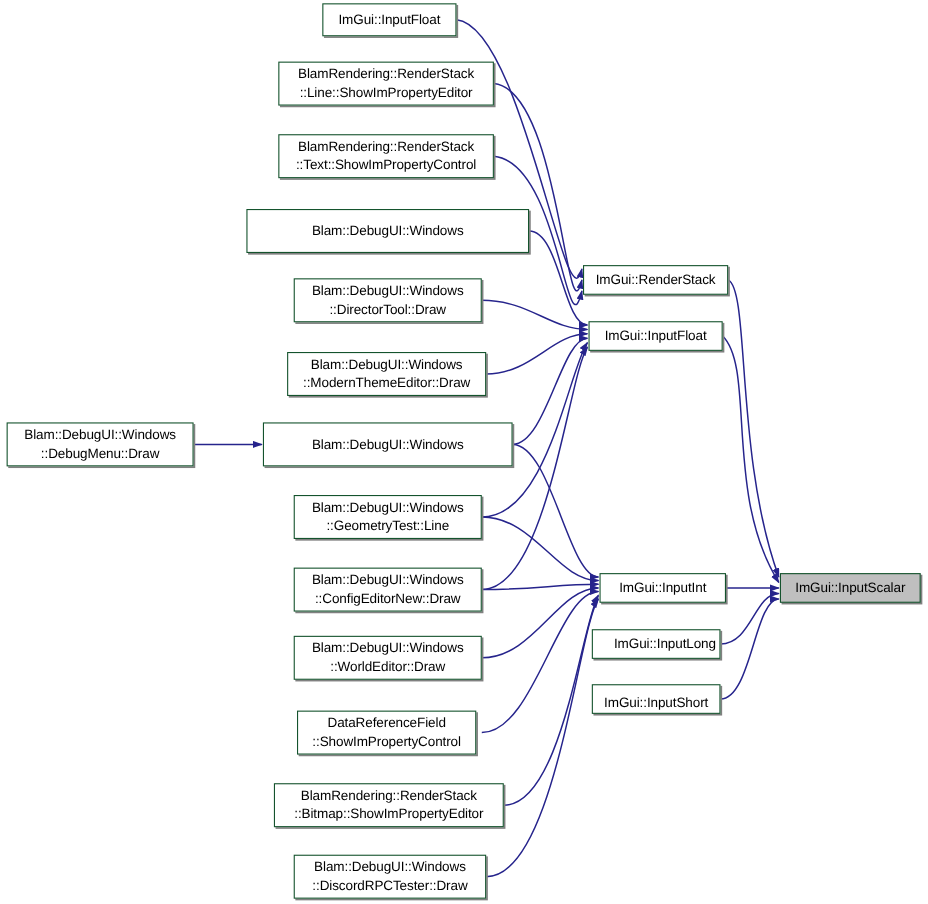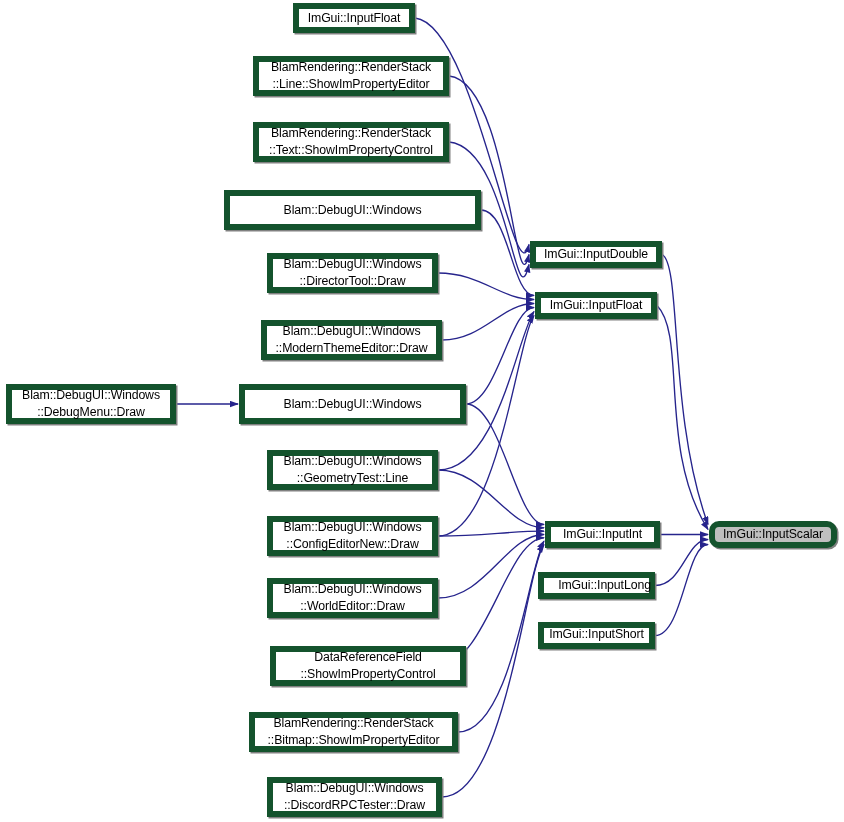--- a/index.html
+++ b/index.html
@@ -20,21 +20,21 @@
     position: absolute;
     left: 0;
     top: 0;
     width: 844px;
     height: 822px;
     pointer-events: none;
   }
   .node {
     position: absolute;
     box-sizing: border-box;
-    border: 6px solid #14532d;
+    border: 1px solid #14532d;
     background: #ffffff;
     box-shadow: 1.5px 1.5px 0 0 #808080;
     display: flex;
     flex-direction: column;
     align-items: center;
     justify-content: center;
     text-align: center;
     color: #000000;
     font-size: 12.3px;
     line-height: 17px;
@@ -91,24 +91,24 @@
       <div class="node" style="left: 253px; top: 56px; width: 196px; height: 40px;"><span class="ln">BlamRendering::RenderStack</span><span class="ln">::Line::ShowImPropertyEditor</span></div>
       <div class="node" style="left: 253px; top: 122px; width: 196px; height: 40px;"><span class="ln">BlamRendering::RenderStack</span><span class="ln">::Text::ShowImPropertyControl</span></div>
       <div class="node" style="left: 224px; top: 190px; width: 257px; height: 40px;"><span class="ln">Blam::DebugUI::Windows</span></div>
       <div class="node" style="left: 267px; top: 253px; width: 171px; height: 40px;"><span class="ln">Blam::DebugUI::Windows</span><span class="ln">::DirectorTool::Draw</span></div>
       <div class="node" style="left: 261px; top: 320px; width: 181px; height: 40px;"><span class="ln">Blam::DebugUI::Windows</span><span class="ln">::ModernThemeEditor::Draw</span></div>
       <div class="node" style="left: 6px; top: 384px; width: 170px; height: 40px;"><span class="ln">Blam::DebugUI::Windows</span><span class="ln">::DebugMenu::Draw</span></div>
       <div class="node" style="left: 239px; top: 384px; width: 227px; height: 40px;"><span class="ln">Blam::DebugUI::Windows</span></div>
       <div class="node" style="left: 267px; top: 450px; width: 171px; height: 40px;"><span class="ln">Blam::DebugUI::Windows</span><span class="ln">::GeometryTest::Line</span></div>
       <div class="node" style="left: 267px; top: 516px; width: 171px; height: 40px;"><span class="ln">Blam::DebugUI::Windows</span><span class="ln">::ConfigEditorNew::Draw</span></div>
       <div class="node" style="left: 267px; top: 578px; width: 171px; height: 40px;"><span class="ln">Blam::DebugUI::Windows</span><span class="ln">::WorldEditor::Draw</span></div>
-      <div class="node" style="left: 270px; top: 646px; width: 196px; height: 40px;"><span class="ln">DataReferenceField</span><span class="ln">::ShowImPropertyControl</span></div>
+      <div class="node" style="left: 270px; top: 646px; width: 163px; height: 40px;"><span class="ln">DataReferenceField</span><span class="ln">::ShowImPropertyControl</span></div>
       <div class="node" style="left: 249px; top: 712px; width: 209px; height: 40px;"><span class="ln">BlamRendering::RenderStack</span><span class="ln">::Bitmap::ShowImPropertyEditor</span></div>
       <div class="node" style="left: 267px; top: 777px; width: 175px; height: 40px;"><span class="ln">Blam::DebugUI::Windows</span><span class="ln">::DiscordRPCTester::Draw</span></div>
-      <div class="node" style="left: 530px; top: 241px; width: 132px; height: 27px;"><span class="ln">ImGui::InputDouble</span></div>
+      <div class="node" style="left: 530px; top: 241px; width: 132px; height: 27px;"><span class="ln">ImGui::RenderStack</span></div>
       <div class="node" style="left: 535px; top: 292px; width: 122px; height: 27px;"><span class="ln">ImGui::InputFloat</span></div>
       <div class="node" style="left: 545px; top: 521px; width: 115px; height: 27px;"><span class="ln">ImGui::InputInt</span></div>
       <div class="node" style="left: 538px; top: 572px; width: 117px; height: 27px; padding-left: 16px;"><span class="ln">ImGui::InputLong</span></div>
       <div class="node" style="left: 538px; top: 622px; width: 117px; height: 27px; justify-content: flex-end;"><span class="ln">ImGui::InputShort</span></div>
-      <div class="node highlight" style="left: 709px; top: 521px; width: 128px; height: 27px; border-radius: 10px;"><span class="ln">ImGui::InputScalar</span></div>
+      <div class="node highlight" style="left: 709px; top: 521px; width: 128px; height: 27px;"><span class="ln">ImGui::InputScalar</span></div>
     </div>
 
 </div>
 
 </body></html>

